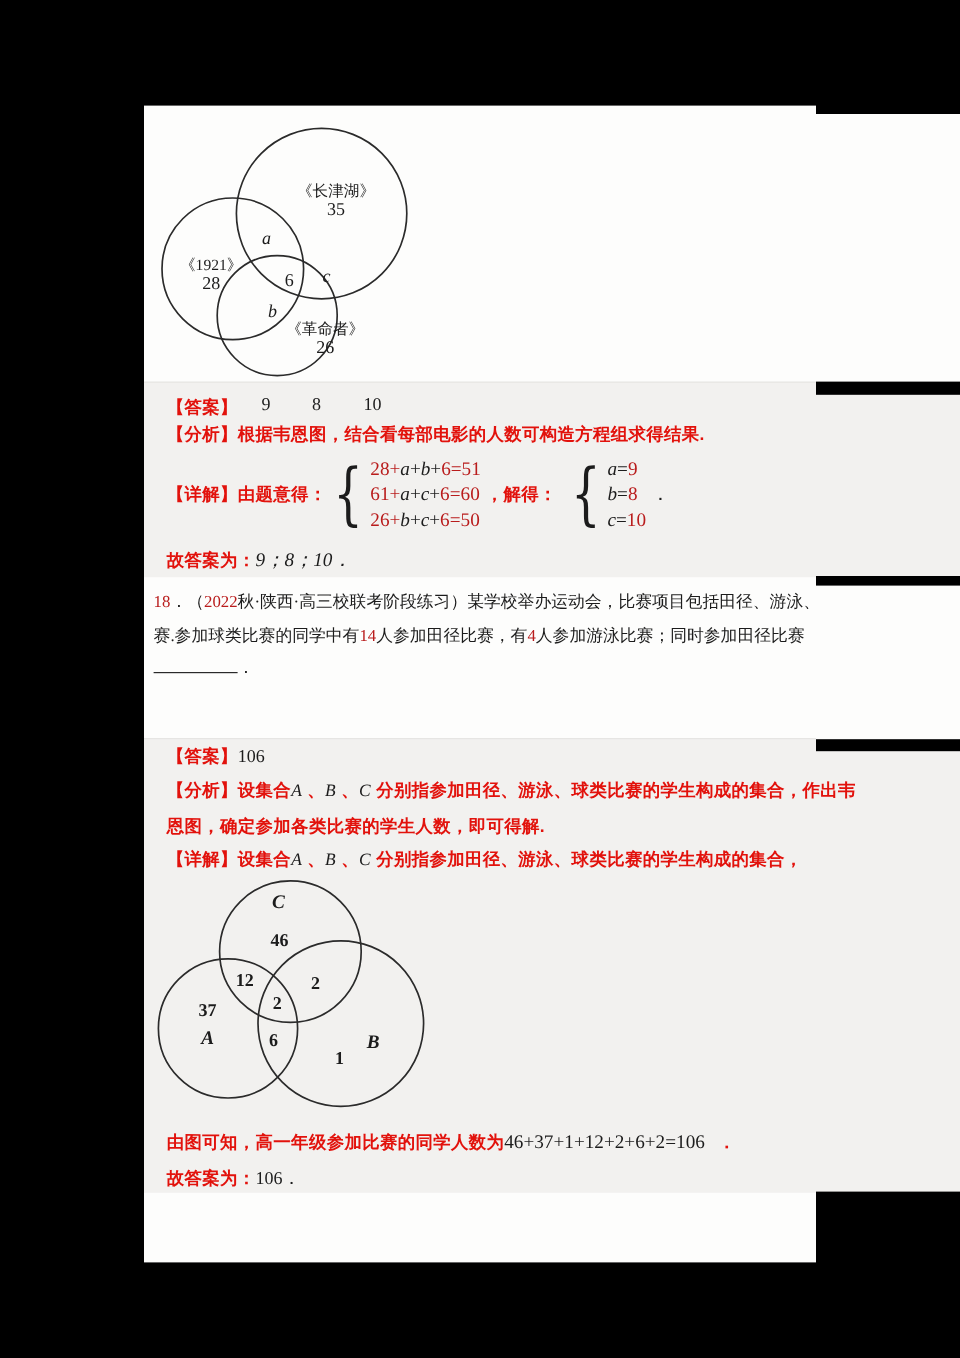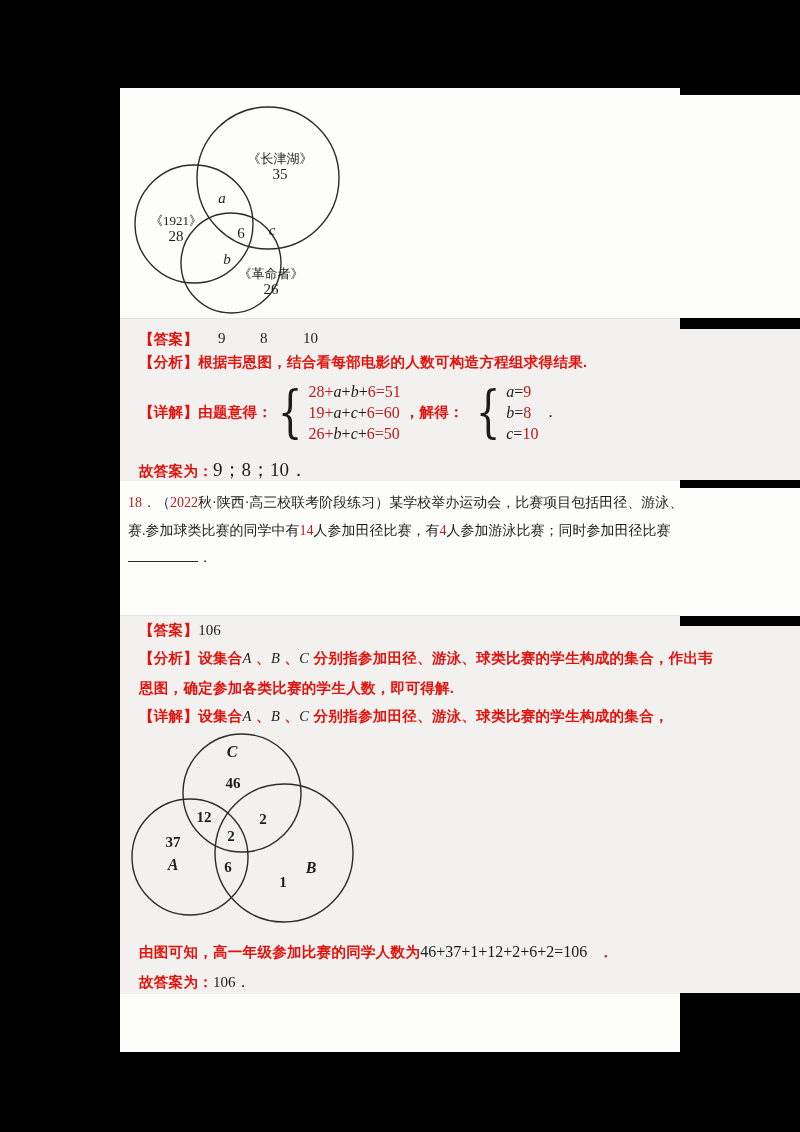--- a/index.html
+++ b/index.html
@@ -82,35 +82,35 @@
       <span class="ansnum" style="left:175px;">10</span>
     </div>
 
     <div class="row red mixed" style="top:265px;">【分析】根据韦恩图，结合看每部电影的人数可构造方程组求得结果.</div>
 
     <div class="detail-flex">
       <span class="red">【详解】由题意得：</span>
       <span class="brace"></span>
       <div class="eqcol">
         <div class="eq mixed"><span class="mn">28+</span><i class="mv">a</i>+<i class="mv">b</i>+<span class="mn">6=51</span></div>
-        <div class="eq mixed"><span class="mn">19+</span><i class="mv">a</i>+<i class="mv">c</i>+<span class="mn">6=60</span></div>
+        <div class="eq mixed"><span class="mn">61+</span><i class="mv">a</i>+<i class="mv">c</i>+<span class="mn">6=60</span></div>
         <div class="eq mixed"><span class="mn">26+</span><i class="mv">b</i>+<i class="mv">c</i>+<span class="mn">6=50</span></div>
       </div>
       <span class="red solve">，解得：</span>
       <span class="brace"></span>
       <div class="eqcol">
         <div class="eq mixed"><i class="mv">a</i>=<span class="mn">9</span></div>
         <div class="eq mixed"><i class="mv">b</i>=<span class="mn">8</span></div>
         <div class="eq mixed"><i class="mv">c</i>=<span class="mn">10</span></div>
       </div>
       <span class="period ink">．</span>
     </div>
 
     <div class="row" style="top:369px;">
-      <span class="red">故答案为：</span><span class="ink" style="font-size:19px;">9；8；10．</span>
+      <span class="red">故答案为：</span><span class="ink" style="font-size:16px;font-style:italic;">9；8；10．</span>
     </div>
 
     <div class="row" style="top:401px;width:552px;">
       <div class="qline mixed"><span class="mn">18</span>．（<span class="mn">2022</span>秋·陕西·高三校联考阶段练习）某学校举办运动会，比赛项目包括田径、游泳、</div>
       <div class="qline mixed">赛.参加球类比赛的同学中有<span class="mn">14</span>人参加田径比赛，有<span class="mn">4</span>人参加游泳比赛；同时参加田径比赛</div>
       <div class="qline"><span class="blank"></span><span class="ink">．</span></div>
     </div>
 
     <div class="row" style="top:533px;">
       <span class="red">【答案】</span><span class="ink" style="font-size:15px;">106</span>

